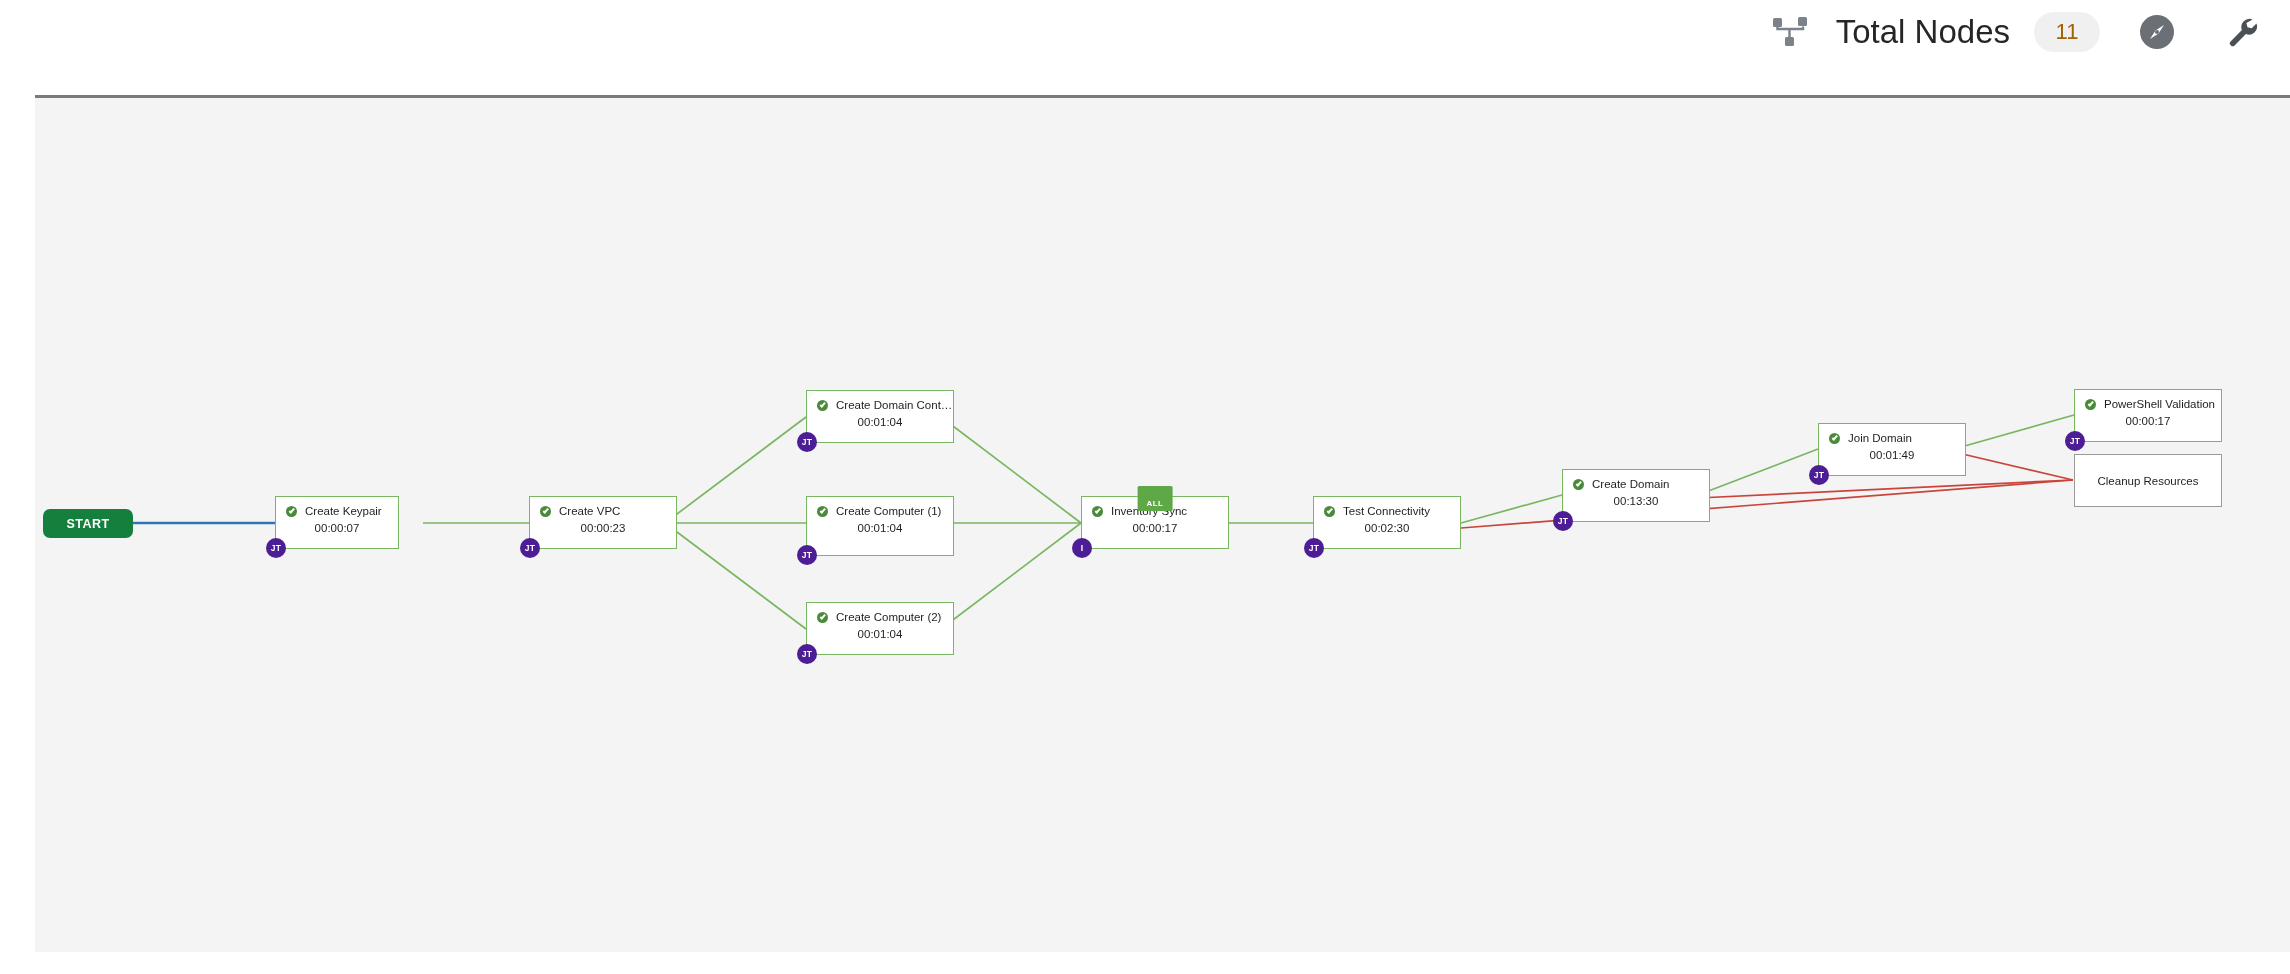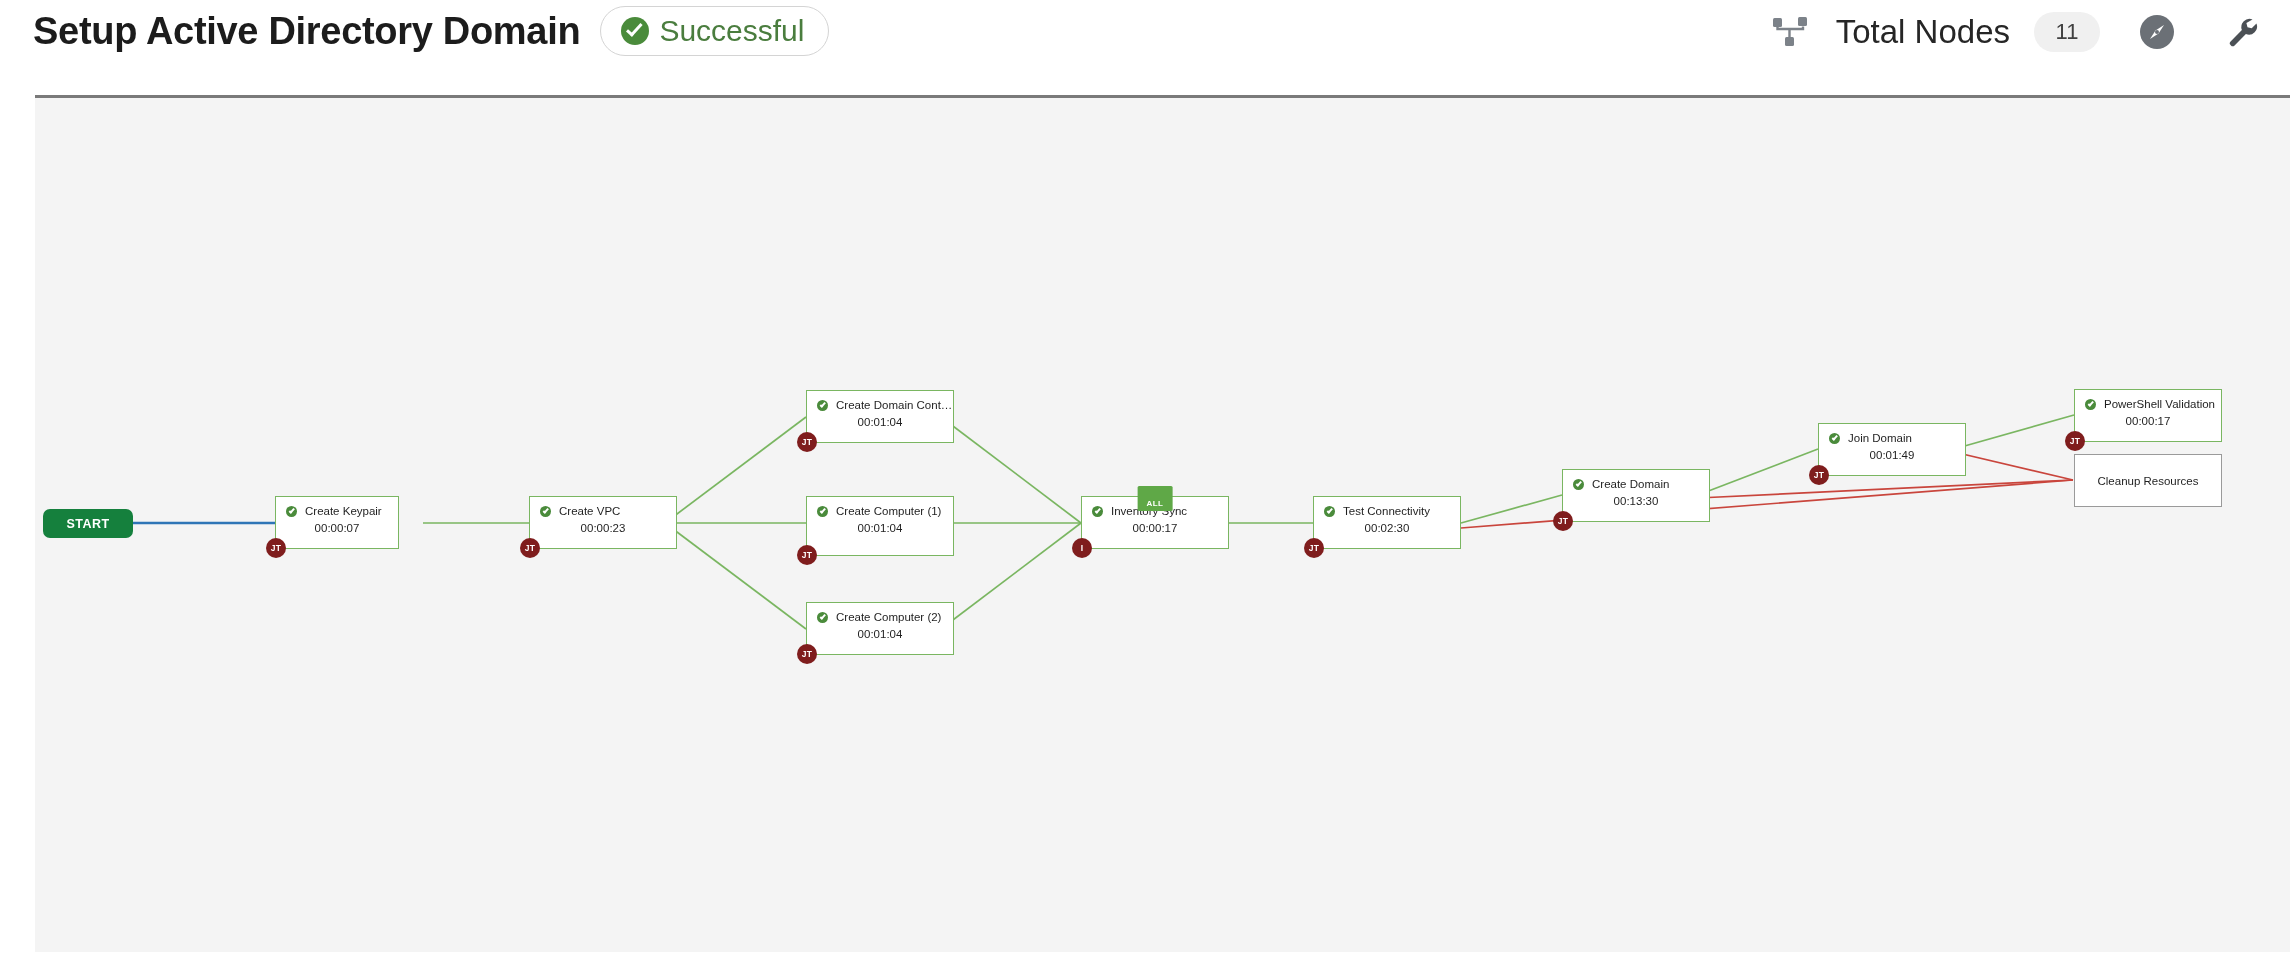--- a/index.html
+++ b/index.html
@@ -112,21 +112,21 @@
 
   #total-nodes-count {
     background: #f0f0f0;
     border-radius: 22px;
     min-width: 66px;
     height: 40px;
     display: flex;
     align-items: center;
     justify-content: center;
     font-size: 22px;
-    color: #404040;
+    color: #a16207;
     padding: 0 10px;
     box-sizing: border-box;
   }
 
   #compass-button { margin-left: 28px; }
   #wrench-button { margin-left: 34px; }
 
   
   #canvas {
     position: absolute;
@@ -190,21 +190,21 @@
     color: #1f1f1f;
   }
 
   .node-badge {
     position: absolute;
     left: -10px;
     bottom: -10px;
     width: 20px;
     height: 20px;
     border-radius: 50%;
-    background: #7f1d1d;
+    background: #4c1d95;
     color: #ffffff;
     font-size: 8.5px;
     font-weight: bold;
     display: flex;
     align-items: center;
     justify-content: center;
     letter-spacing: 0.2px;
   }
 
   .node-toplabel {
@@ -235,28 +235,20 @@
     letter-spacing: 0.5px;
   }
 </style>
 </head>
 <body>
 
 <div id="app">
 
   <div id="header">
 
-    <div id="header-left">
-      <div id="page-title">Setup Active Directory Domain</div>
-
-      <div id="status-badge">
-        <span class="check-circle" id="status-check"></span>
-        <span id="status-badge-label">Successful</span>
-      </div>
-    </div>
 
     <div id="header-right">
 
       <span class="hdr-icon">
         <svg width="40" height="34" viewBox="0 0 40 34">
           <rect x="1" y="3" width="9" height="9" rx="1.5" fill="#7c8289"></rect>
           <rect x="26" y="2" width="9" height="9" rx="1.5" fill="#7c8289"></rect>
           <rect x="13" y="22" width="9" height="9" rx="1.5" fill="#7c8289"></rect>
           <path d="M17.5 22 L17.5 14 M17.5 14 L31 14 L31 11.5 M17.5 14 L5.5 14 L5.5 12" stroke="#7c8289" stroke-width="2.4" fill="none"></path>
         </svg>

